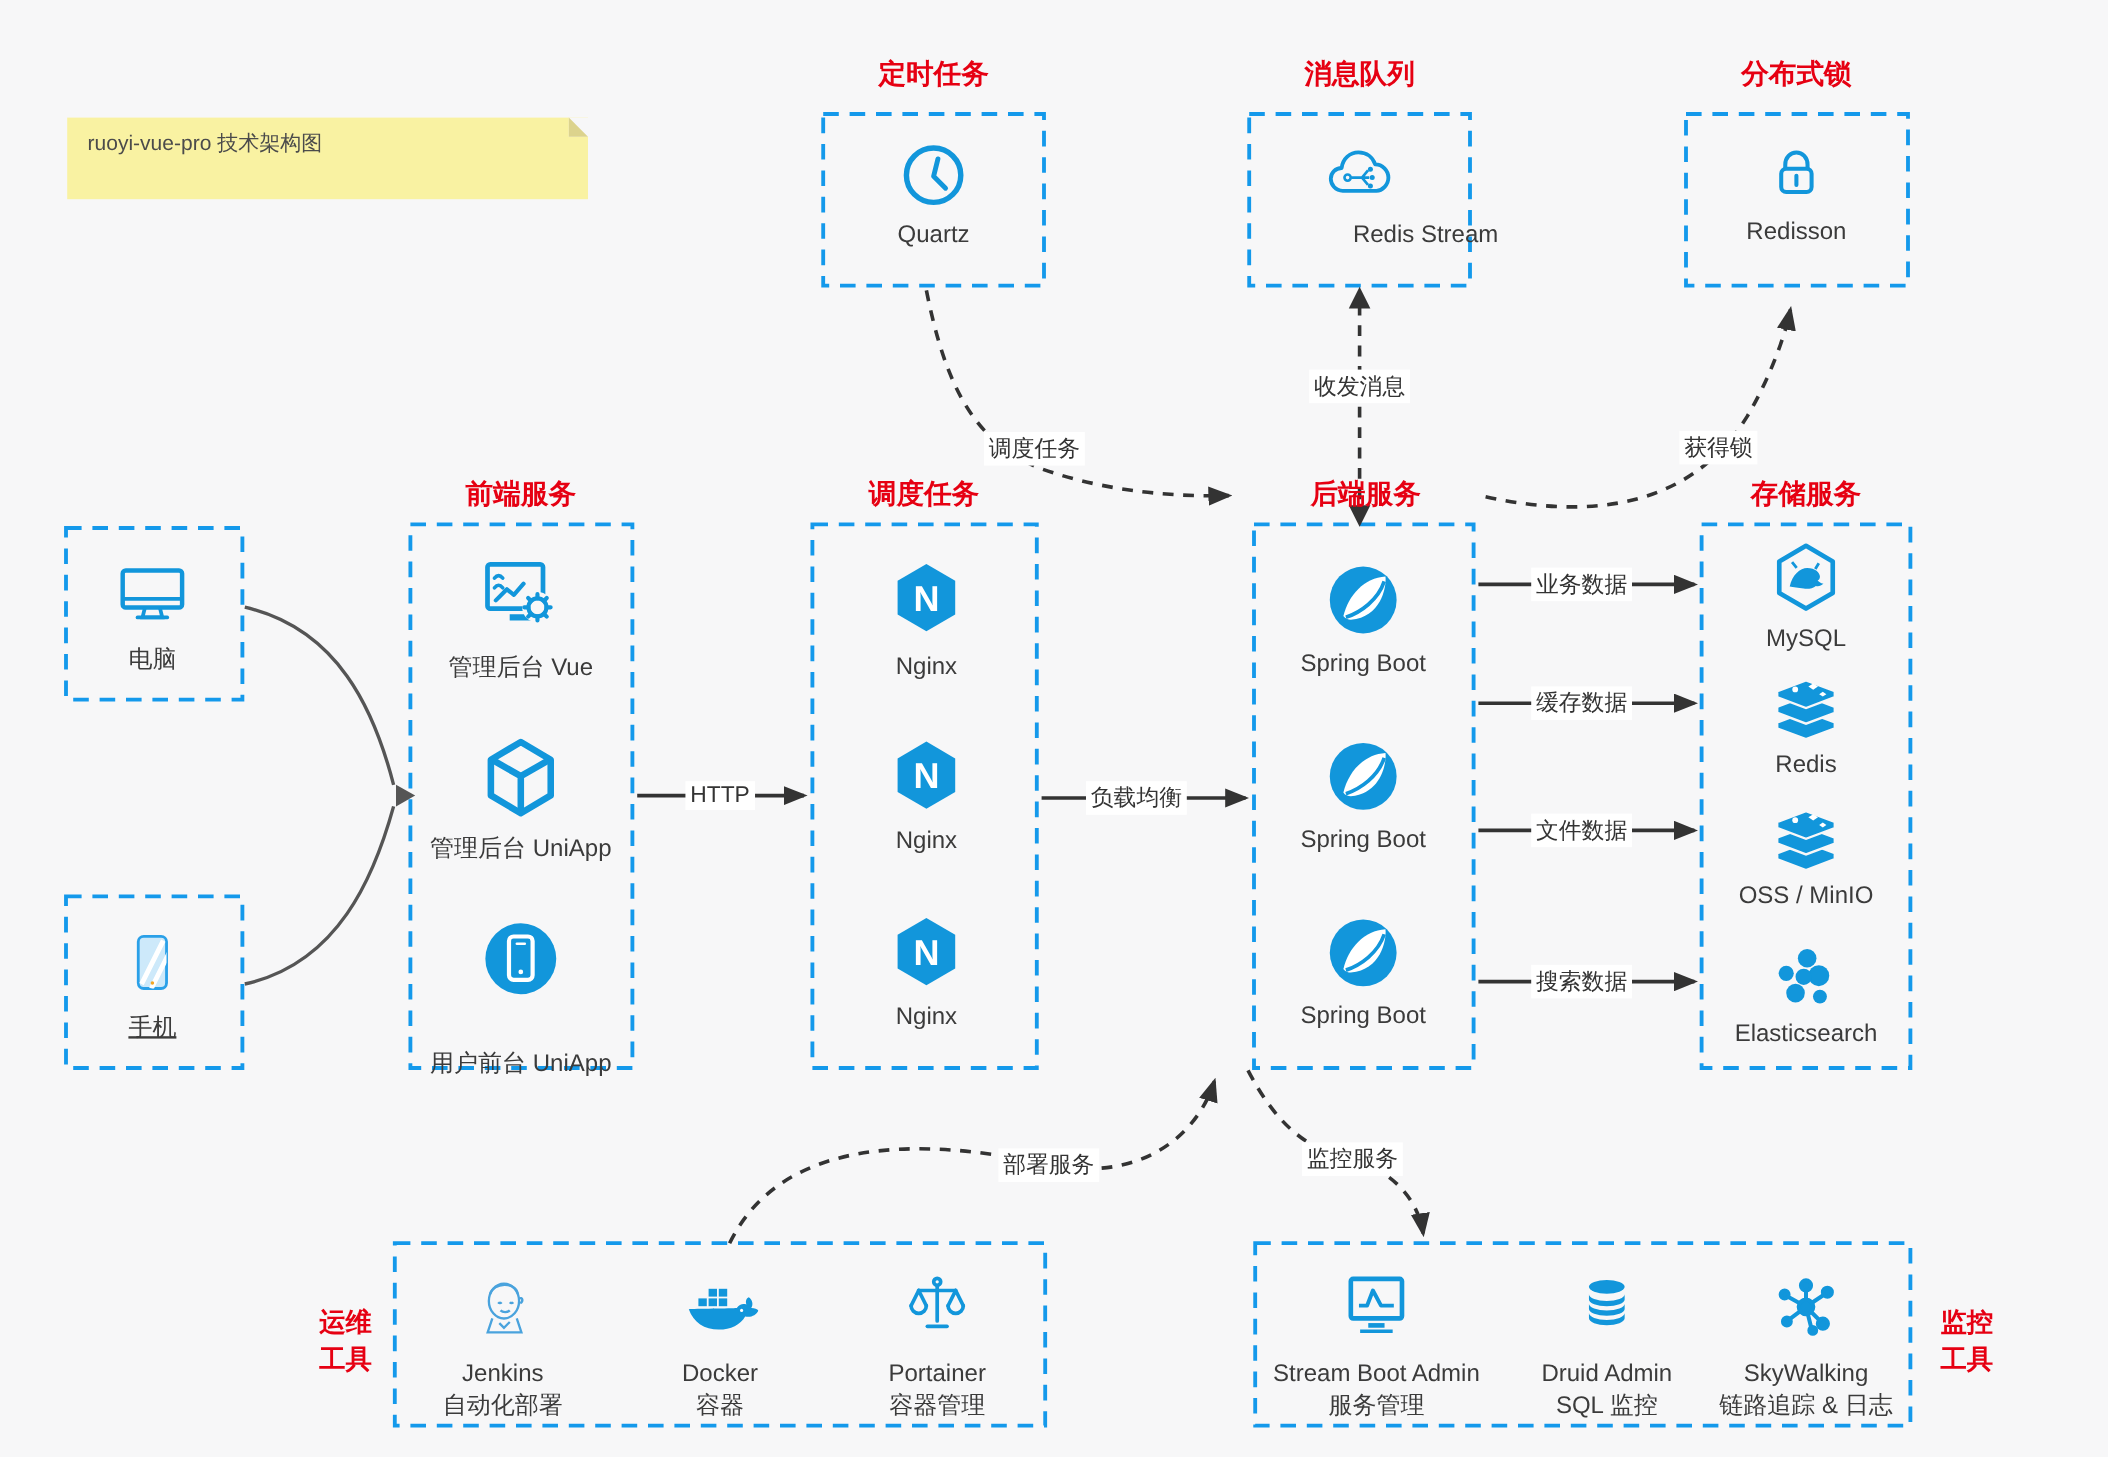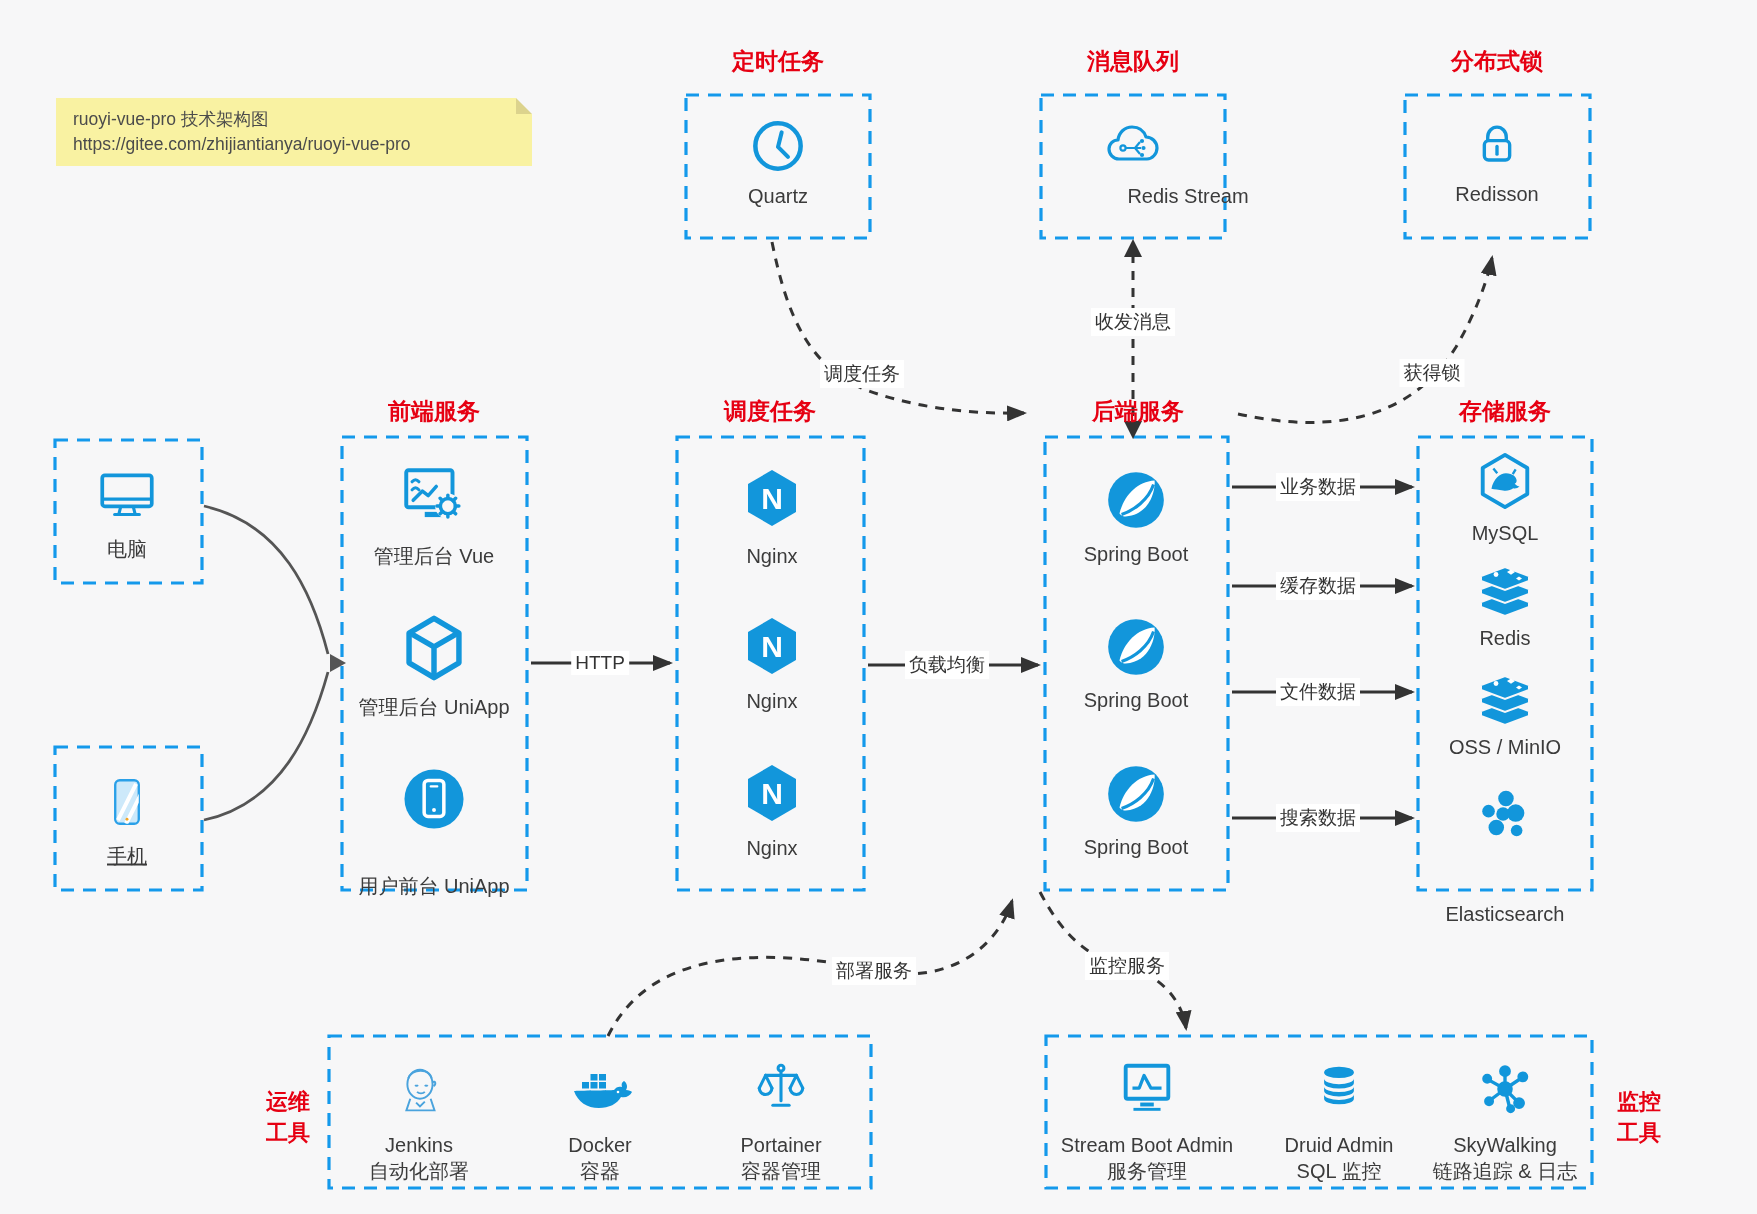--- a/index.html
+++ b/index.html
@@ -1,19 +1,19 @@
 <!DOCTYPE html>
 <html><head>
 <meta charset="utf-8">
 <style>
   html,body{margin:0;padding:0;}
   body{width:1757px;height:1214px;background:#f7f7f8;font-family:"Liberation Sans","DejaVu Sans",sans-serif;overflow:hidden;}
   #canvas{position:relative;width:1757px;height:1214px;}
   svg.connectors{position:absolute;left:0;top:0;z-index:1;pointer-events:none;}
-  .note{position:absolute;left:56px;top:98px;width:476px;height:68px;background:#f9f2a2;z-index:2;box-sizing:border-box;padding:9px 0 0 17px;color:#4b4b4b;font-size:17.5px;line-height:25px;}
+  .note{position:absolute;left:56px;top:98px;width:434px;height:68px;background:#f9f2a2;z-index:2;box-sizing:border-box;padding:9px 0 0 17px;color:#4b4b4b;font-size:17.5px;line-height:25px;}
   .note::before{content:'';position:absolute;top:0;right:0;border-top:16px solid #f7f7f8;border-left:16px solid #dcd38d;}
   .gtitle{position:absolute;transform:translateX(-50%);font-size:23px;font-weight:bold;color:#e60012;white-space:nowrap;z-index:2;}
   .stitle{position:absolute;width:52px;transform:translateX(-50%);font-size:22px;font-weight:bold;color:#e60012;line-height:31px;text-align:center;word-break:break-all;z-index:2;}
   .ilabel{position:absolute;transform:translate(-50%,-50%);font-size:20px;color:#3b3b3b;white-space:nowrap;text-align:center;z-index:2;}
   .elabel{position:absolute;transform:translate(-50%,-50%);background:#ffffff;padding:1px 4px;font-size:19px;color:#333333;white-space:nowrap;z-index:3;}
   .icon{position:absolute;transform:translate(-50%,-50%);line-height:0;z-index:2;}
 </style>
 </head>
 <body>
 
@@ -55,21 +55,20 @@
     <line x1="1133" y1="254" x2="1133" y2="424" stroke="#333" stroke-width="3" stroke-dasharray="9 8"></line>
     <polygon points="1124,257 1142,257 1133,239" fill="#333"></polygon>
     <polygon points="1124,421 1142,421 1133,439" fill="#333"></polygon>
     <path d="M1238 414 C1330 434 1410 421 1456 347 C1476 313 1488 278 1492 258" fill="none" stroke="#333" stroke-width="3" stroke-dasharray="9 8" marker-end="url(#mDark)"></path>
     <path d="M608 1036 C650 950 760 946 872 970 C950 987 998 946 1012 901" fill="none" stroke="#333" stroke-width="3" stroke-dasharray="9 8" marker-end="url(#mDark)"></path>
     <path d="M1040 892 C1064 938 1090 958 1124 966 C1160 974 1182 1000 1186 1028" fill="none" stroke="#333" stroke-width="3" stroke-dasharray="9 8" marker-end="url(#mDark)"></path>
   </svg>
 
   <div class="note">
     <div>ruoyi-vue-pro 技术架构图</div>
-    <div>https://gitee.com/zhijiantianya/ruoyi-vue-pro</div>
   </div>
 
   <div class="gtitle" style="left:778px;top:46px;">定时任务</div>
   <div class="gtitle" style="left:1133px;top:46px;">消息队列</div>
   <div class="gtitle" style="left:1497px;top:46px;">分布式锁</div>
   <div class="gtitle" style="left:434px;top:396px;">前端服务</div>
   <div class="gtitle" style="left:770px;top:396px;">调度任务</div>
   <div class="gtitle" style="left:1138px;top:396px;">后端服务</div>
   <div class="gtitle" style="left:1505px;top:396px;">存储服务</div>
   <div class="stitle" style="left:288px;top:1086px;">运维工具</div>
@@ -324,21 +323,21 @@
   <div class="ilabel" style="left:772px;top:701px;">Nginx</div>
   <div class="ilabel" style="left:772px;top:848px;">Nginx</div>
 
   <div class="ilabel" style="left:1136px;top:554px;">Spring Boot</div>
   <div class="ilabel" style="left:1136px;top:700px;">Spring Boot</div>
   <div class="ilabel" style="left:1136px;top:847px;">Spring Boot</div>
 
   <div class="ilabel" style="left:1505px;top:533px;">MySQL</div>
   <div class="ilabel" style="left:1505px;top:638px;">Redis</div>
   <div class="ilabel" style="left:1505px;top:747px;">OSS / MinIO</div>
-  <div class="ilabel" style="left:1505px;top:914px;">Elasticsearch</div>
+  <div class="ilabel" style="left:1505px;top:862px;">Elasticsearch</div>
 
   <div class="ilabel" style="left:419px;top:1145px;">Jenkins</div>
   <div class="ilabel" style="left:419px;top:1171px;">自动化部署</div>
   <div class="ilabel" style="left:600px;top:1145px;">Docker</div>
   <div class="ilabel" style="left:600px;top:1171px;">容器</div>
   <div class="ilabel" style="left:781px;top:1145px;">Portainer</div>
   <div class="ilabel" style="left:781px;top:1171px;">容器管理</div>
 
   <div class="ilabel" style="left:1147px;top:1145px;">Stream Boot Admin</div>
   <div class="ilabel" style="left:1147px;top:1171px;">服务管理</div>

